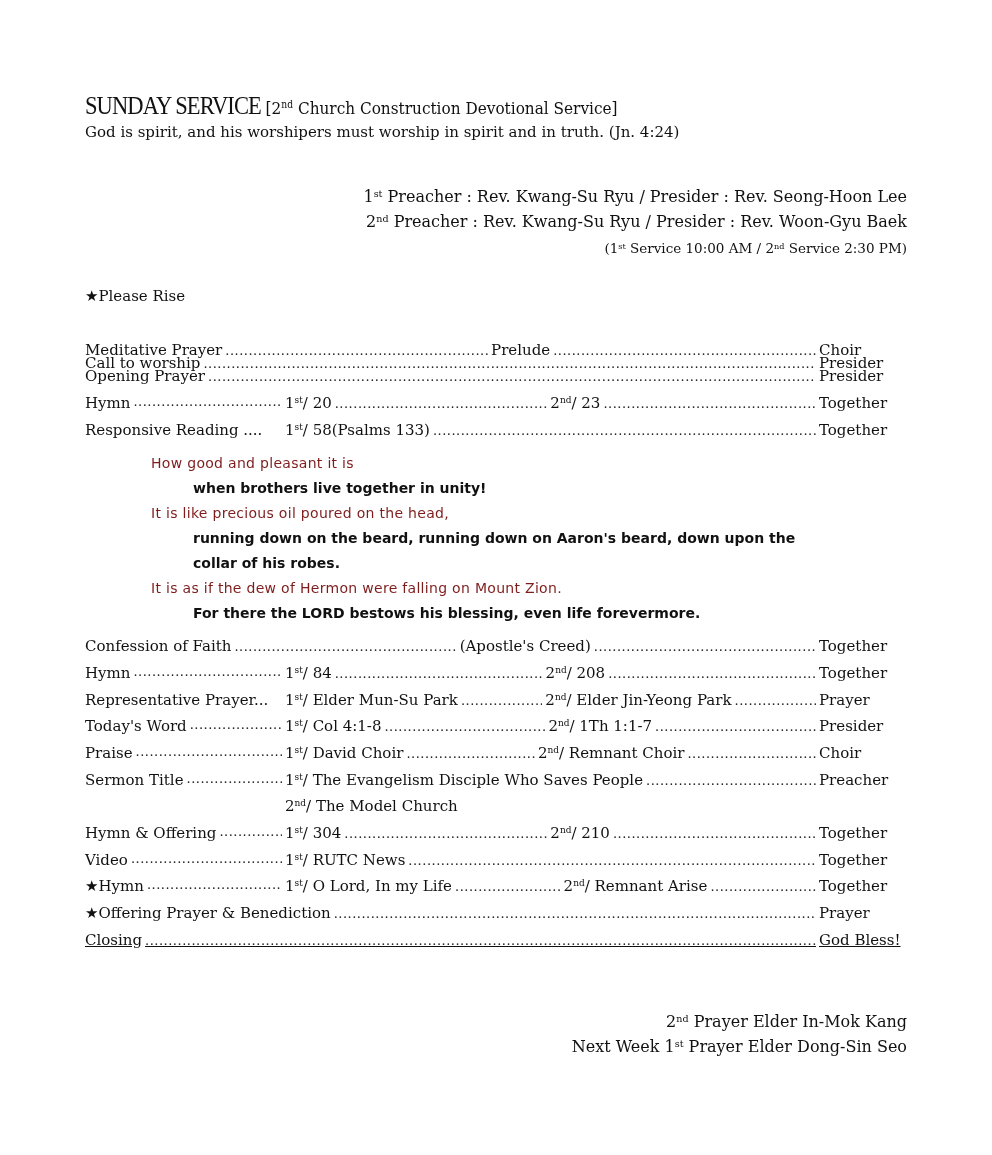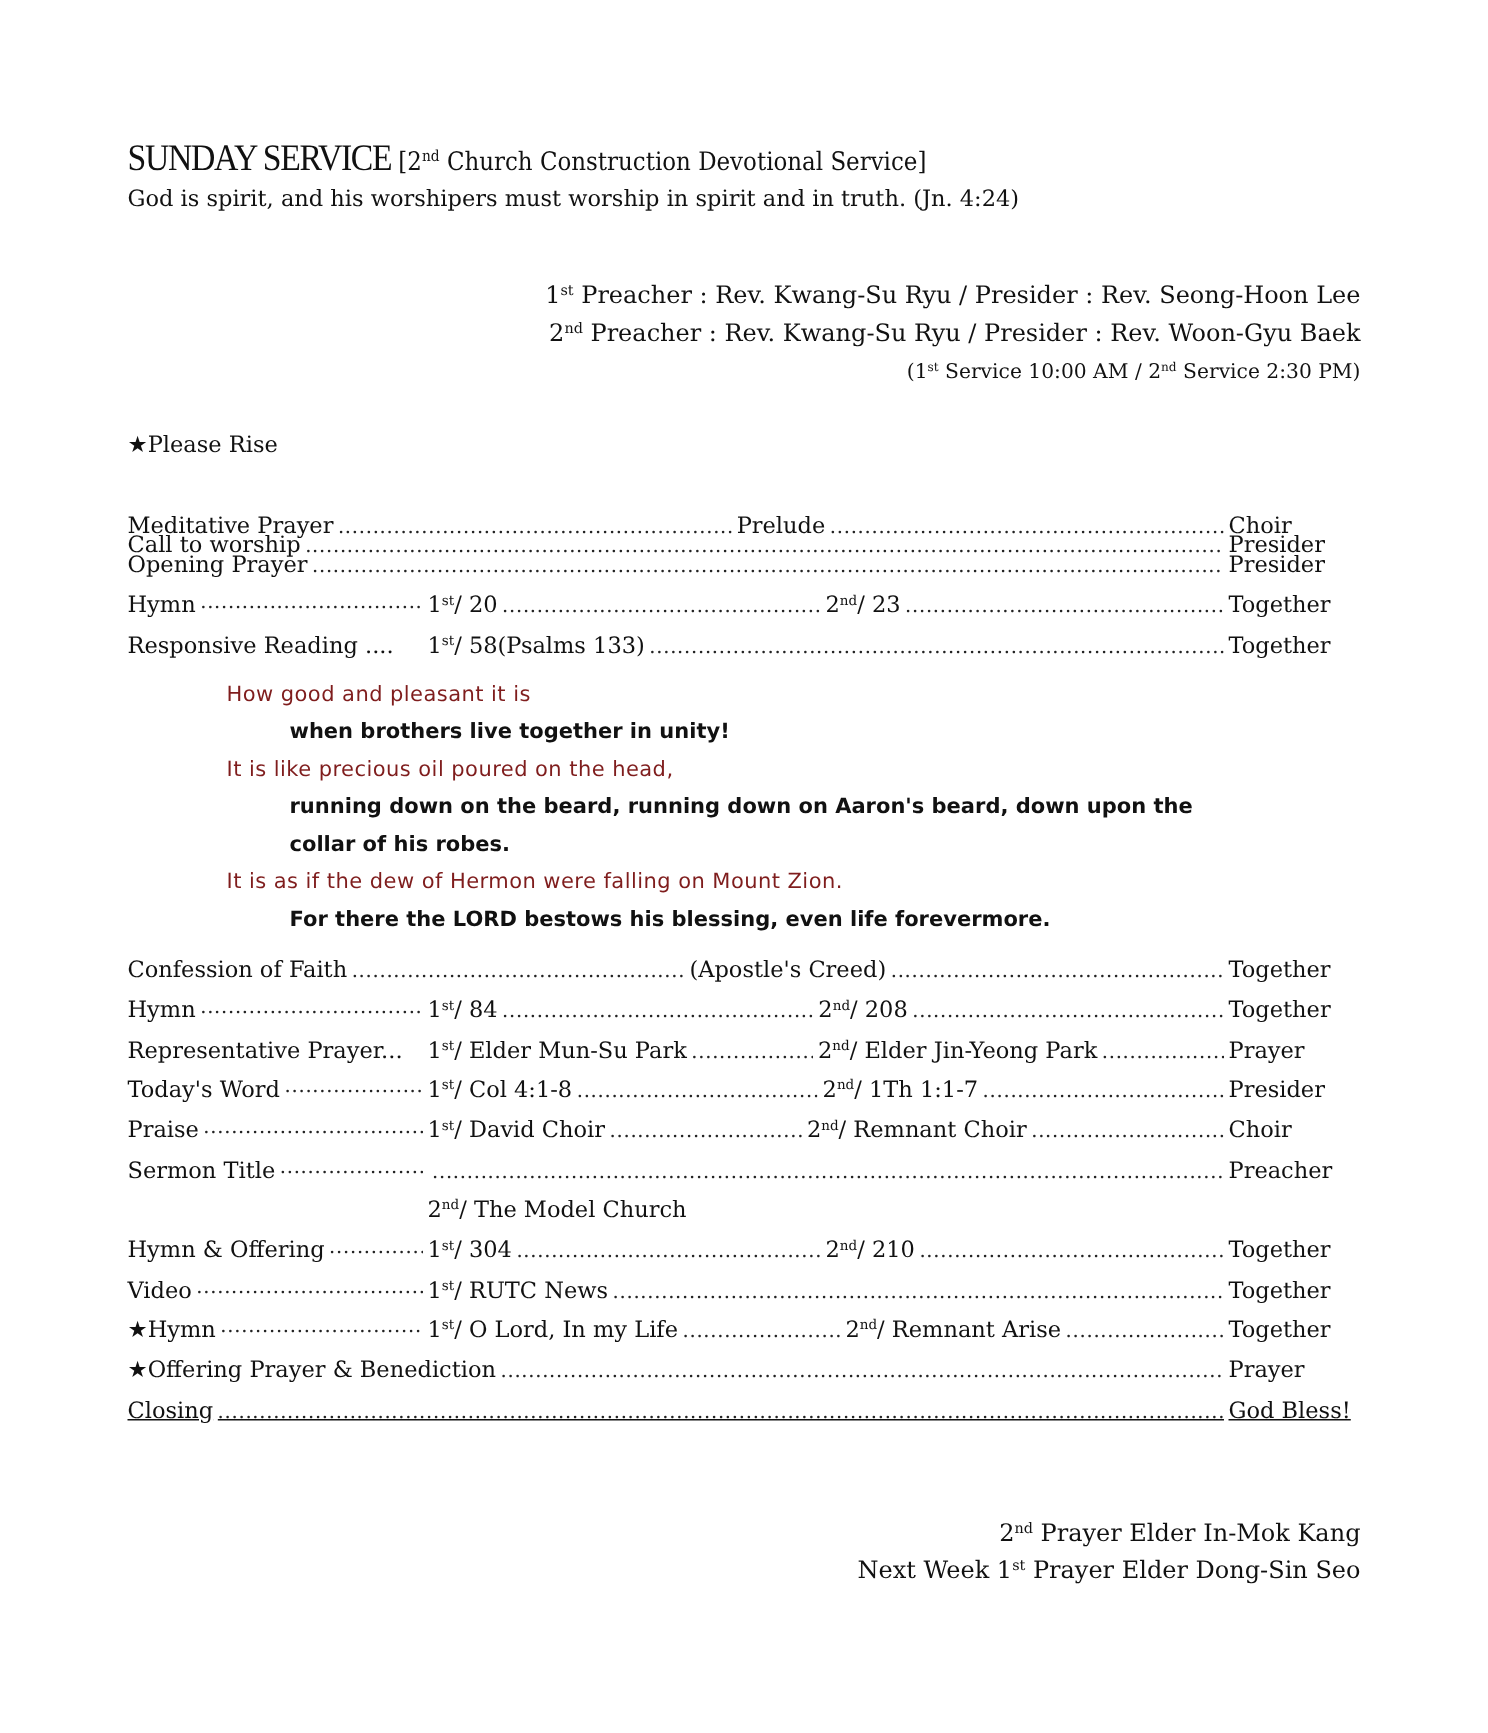--- a/index.html
+++ b/index.html
@@ -130,20 +130,21 @@
   <span class="dots"></span>
   <span class="mid"><span>2</span><sup>nd</sup><span>/ </span><span>Remnant Choir</span></span>
   <span class="dots"></span>
     <span class="role">Choir</span>
 </div>
 <div class="row" style="top:771px;">
   <span class="c1">
       <span class="lab">Sermon Title</span>
       <span class="dots"></span>
     </span>
+  <span class="mid"><span>1</span><sup>st</sup><span>/ </span><span>The Evangelism Disciple Who Saves People</span></span>
   <span class="dots"></span>
     <span class="role">Preacher</span>
 </div>
 <div class="row" style="top:797px;">
   <span class="c1"></span>
   <span class="mid"><span>2</span><sup>nd</sup><span>/ </span><span>The Model Church</span></span>
 </div>
 <div class="row" style="top:824px;">
   <span class="c1">
       <span class="lab">Hymn &amp; Offering</span>

